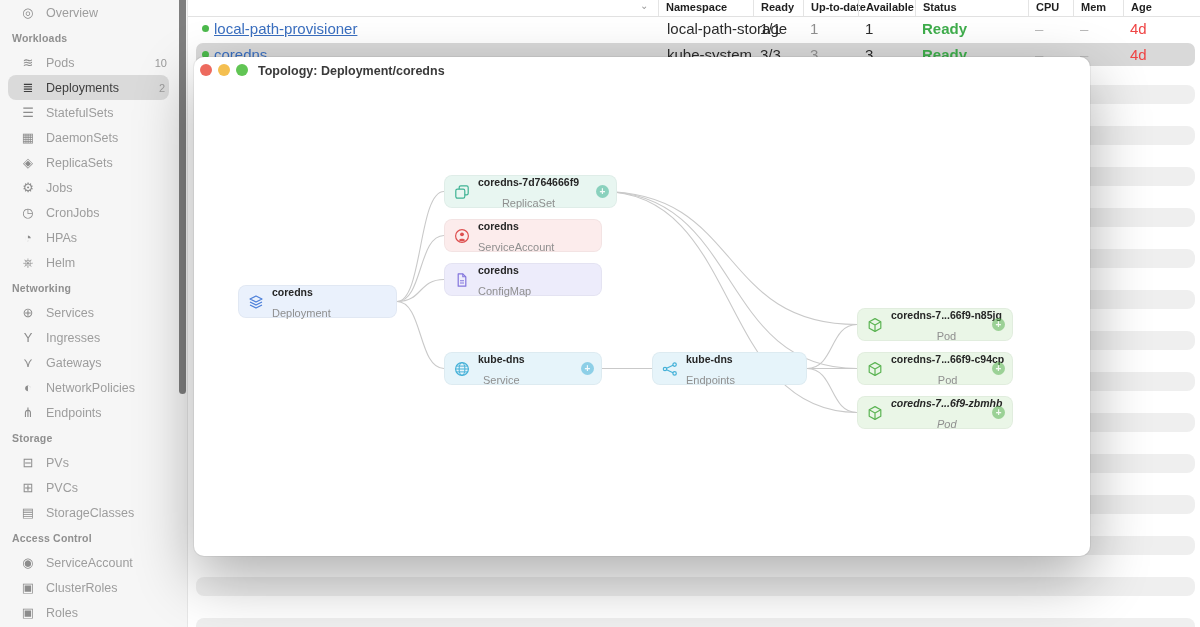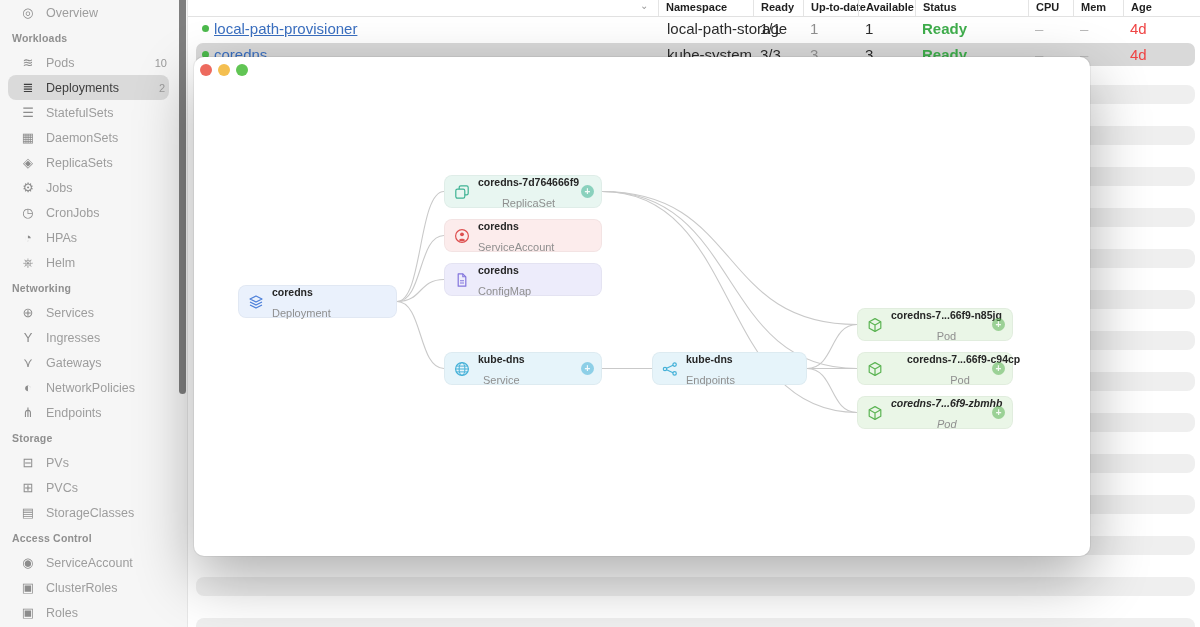--- a/index.html
+++ b/index.html
@@ -317,21 +317,21 @@
               <path d="M2 8l6 3 6-3M2 11l6 3 6-3" fill="none" stroke="currentColor" stroke-width="1.2" stroke-linejoin="round"></path>
             </svg>
           </span>
     <span class="tnode-text">
       <span class="tnode-title">coredns</span>
       <span class="tnode-sub">Deployment</span>
     </span>
 
   </div>
 
-  <div class="tnode" style="left: 250px; top: 118px; width: 158px; background: rgb(232, 246, 241); padding-left: 10px;">
+  <div class="tnode" style="left: 250px; top: 118px; width: 173px; background: rgb(232, 246, 241); padding-left: 10px;">
     <span class="tnode-icon" style="color: rgb(62, 179, 148);">
             <svg viewBox="0 0 16 16">
               <rect x="5.2" y="1.8" width="9" height="9" rx="1.6" fill="none" stroke="currentColor" stroke-width="1.2"></rect>
               <rect x="1.8" y="5.2" width="9" height="9" rx="1.6" fill="#e8f6f1" stroke="currentColor" stroke-width="1.2"></rect>
             </svg>
           </span>
     <span class="tnode-text">
       <span class="tnode-title">coredns-7d764666f9</span>
       <span class="tnode-sub">ReplicaSet</span>
     </span>
@@ -406,21 +406,21 @@
               <path d="M2.2 4.8 8 8l5.8-3.2M8 8v6.4" fill="none" stroke="currentColor" stroke-width="1.2" stroke-linejoin="round"></path>
             </svg>
           </span>
     <span class="tnode-text">
       <span class="tnode-title">coredns-7...66f9-n85jg</span>
       <span class="tnode-sub">Pod</span>
     </span>
     <span class="tnode-plus" style="background: rgb(92, 180, 84);"></span>
   </div>
 
-  <div class="tnode" style="left: 663px; top: 295px; width: 156px; background: rgb(234, 246, 231); gap: 16px;">
+  <div class="tnode" style="left: 663px; top: 295px; width: 156px; background: rgb(234, 246, 231);">
     <span class="tnode-icon" style="color: rgb(92, 180, 84);">
             <svg viewBox="0 0 16 16">
               <path d="M8 1.6 13.8 4.8v6.4L8 14.4 2.2 11.2V4.8Z" fill="none" stroke="currentColor" stroke-width="1.2" stroke-linejoin="round"></path>
               <path d="M2.2 4.8 8 8l5.8-3.2M8 8v6.4" fill="none" stroke="currentColor" stroke-width="1.2" stroke-linejoin="round"></path>
             </svg>
           </span>
     <span class="tnode-text">
       <span class="tnode-title">coredns-7...66f9-c94cp</span>
       <span class="tnode-sub">Pod</span>
     </span>
@@ -438,15 +438,16 @@
       <span class="tnode-title">coredns-7...6f9-zbmhb</span>
       <span class="tnode-sub">Pod</span>
     </span>
     <span class="tnode-plus" style="background: rgb(92, 180, 84);"></span>
   </div>
 </div>
     <div class="modal-header">
       <span class="tl tl-close" id="tl-close" style="background: rgb(237, 106, 94);"></span>
       <span class="tl tl-min" id="tl-min" style="background: rgb(244, 191, 80);"></span>
       <span class="tl tl-zoom" id="tl-zoom" style="background: rgb(97, 197, 84);"></span>
+      <span class="modal-title">Topology: Deployment/coredns</span>
     </div>
   </div>
 </div>
 
 </body></html>

